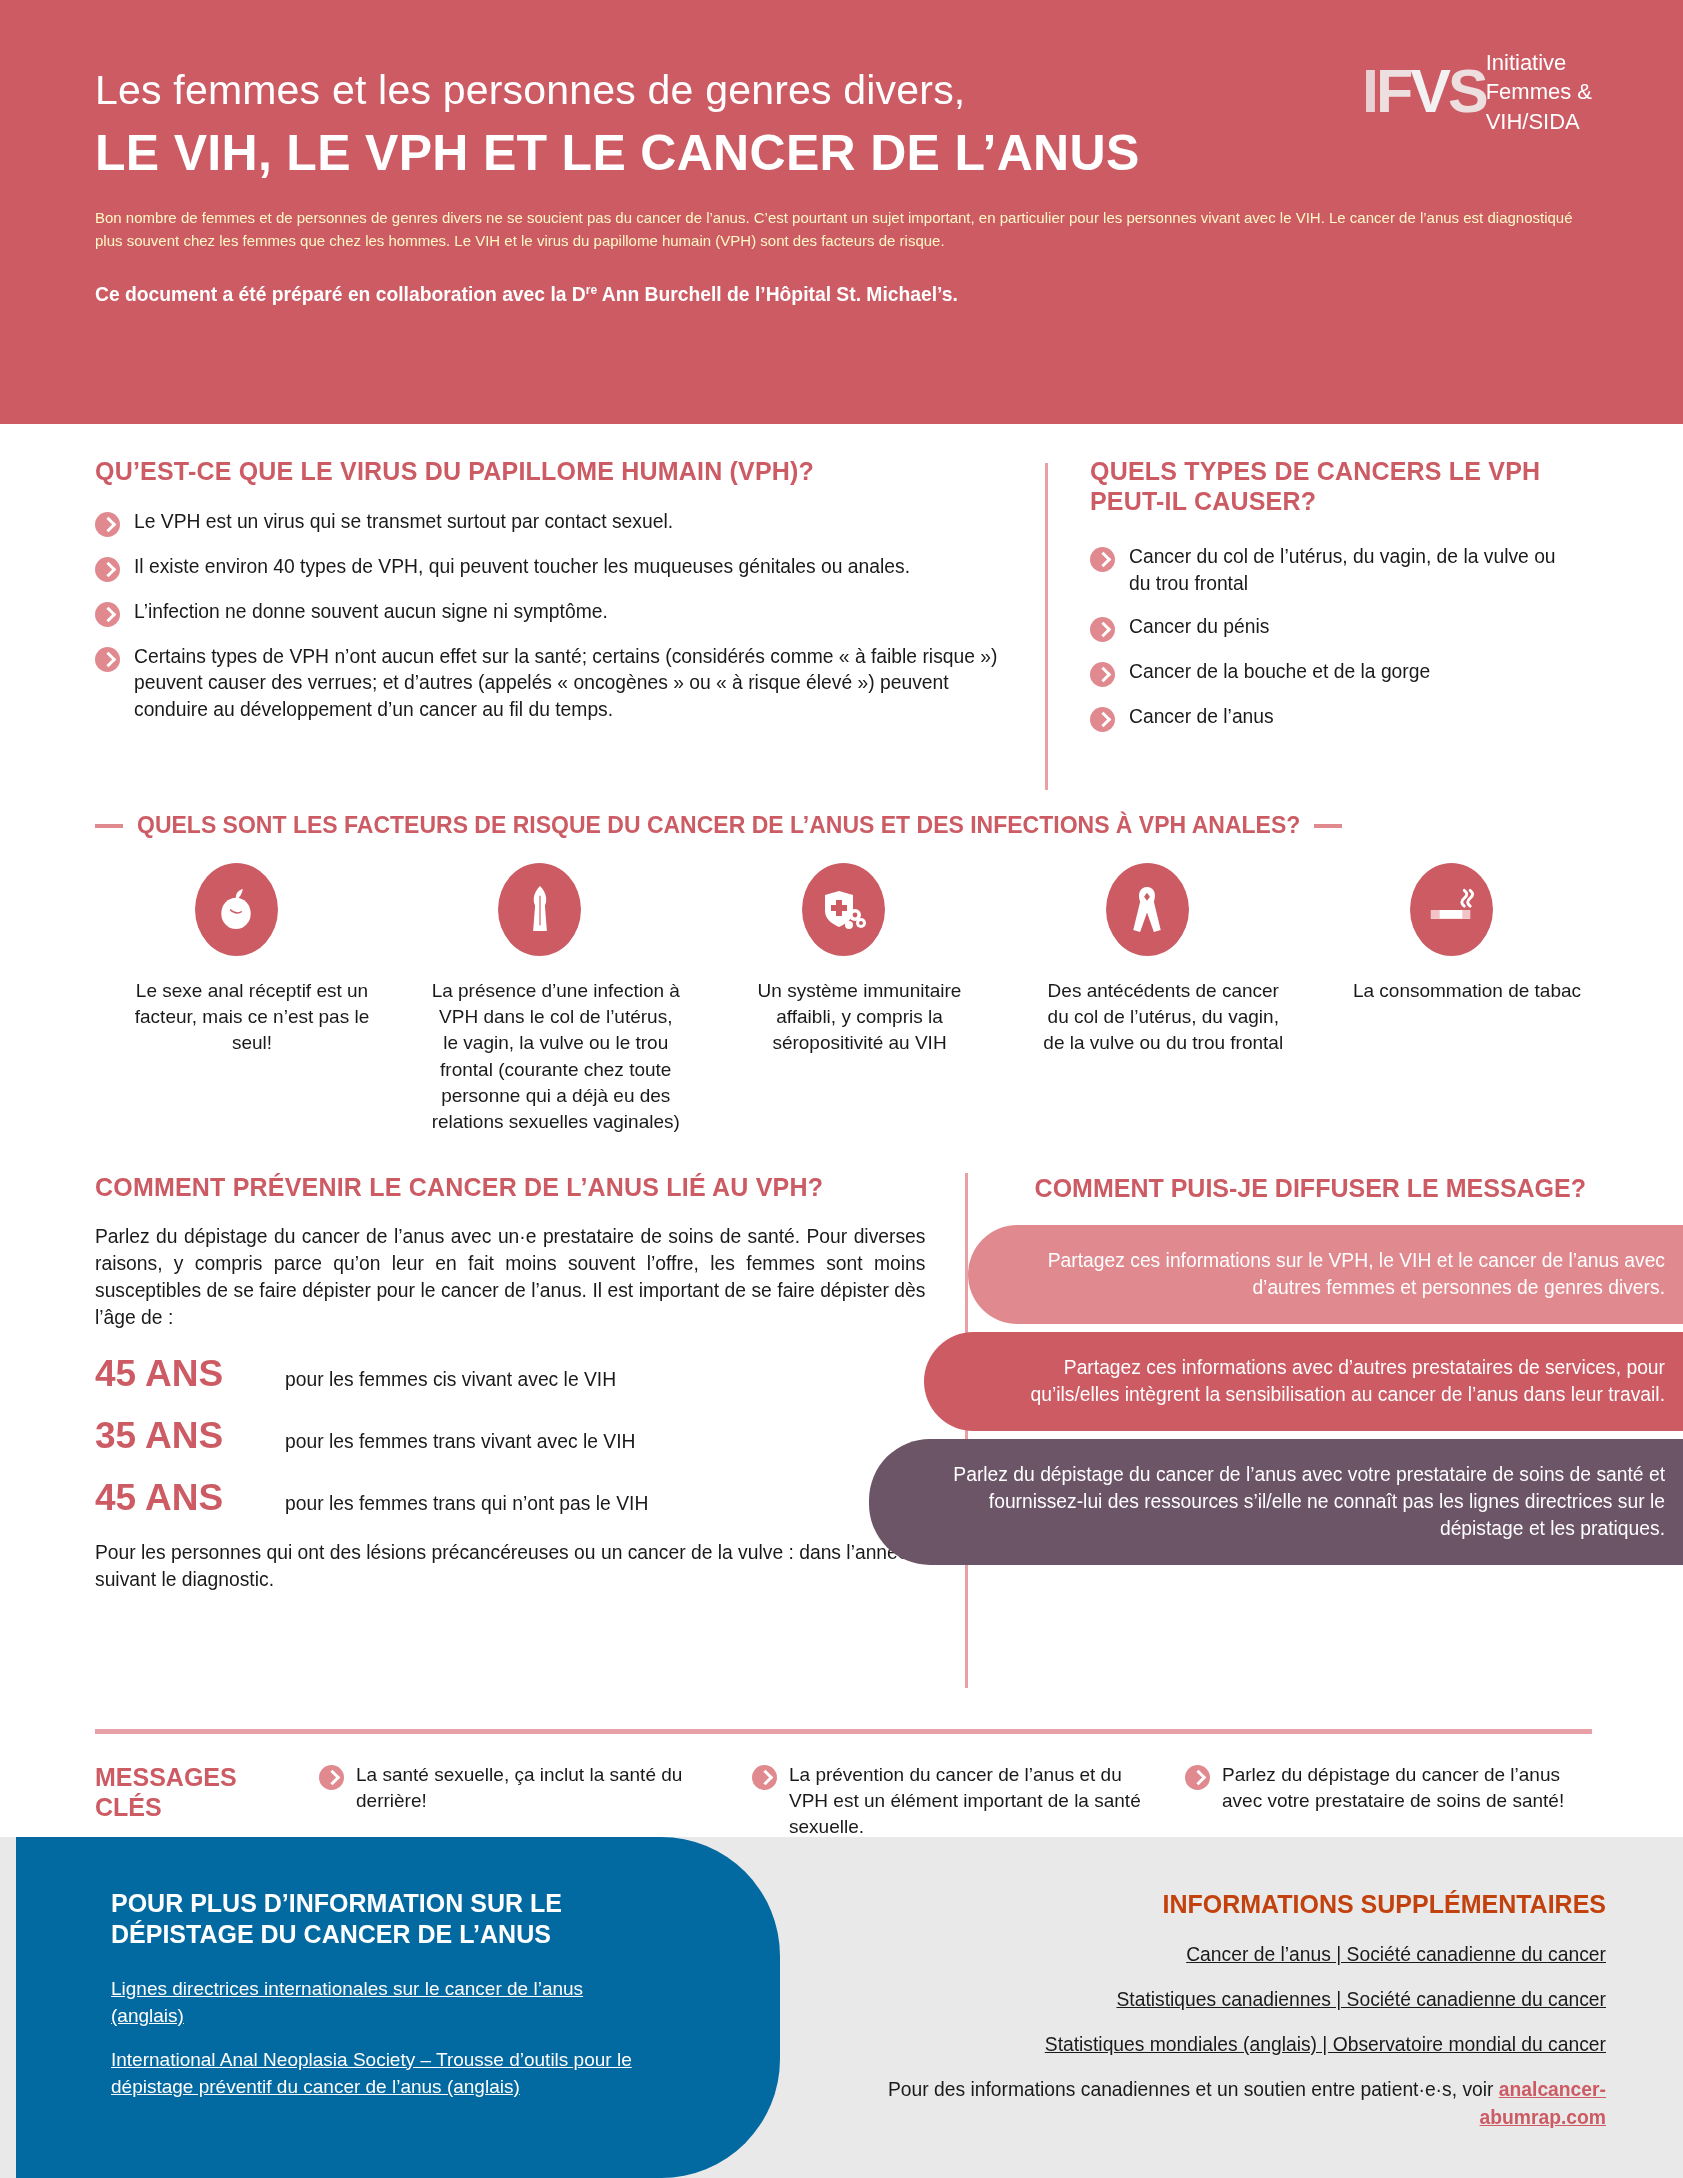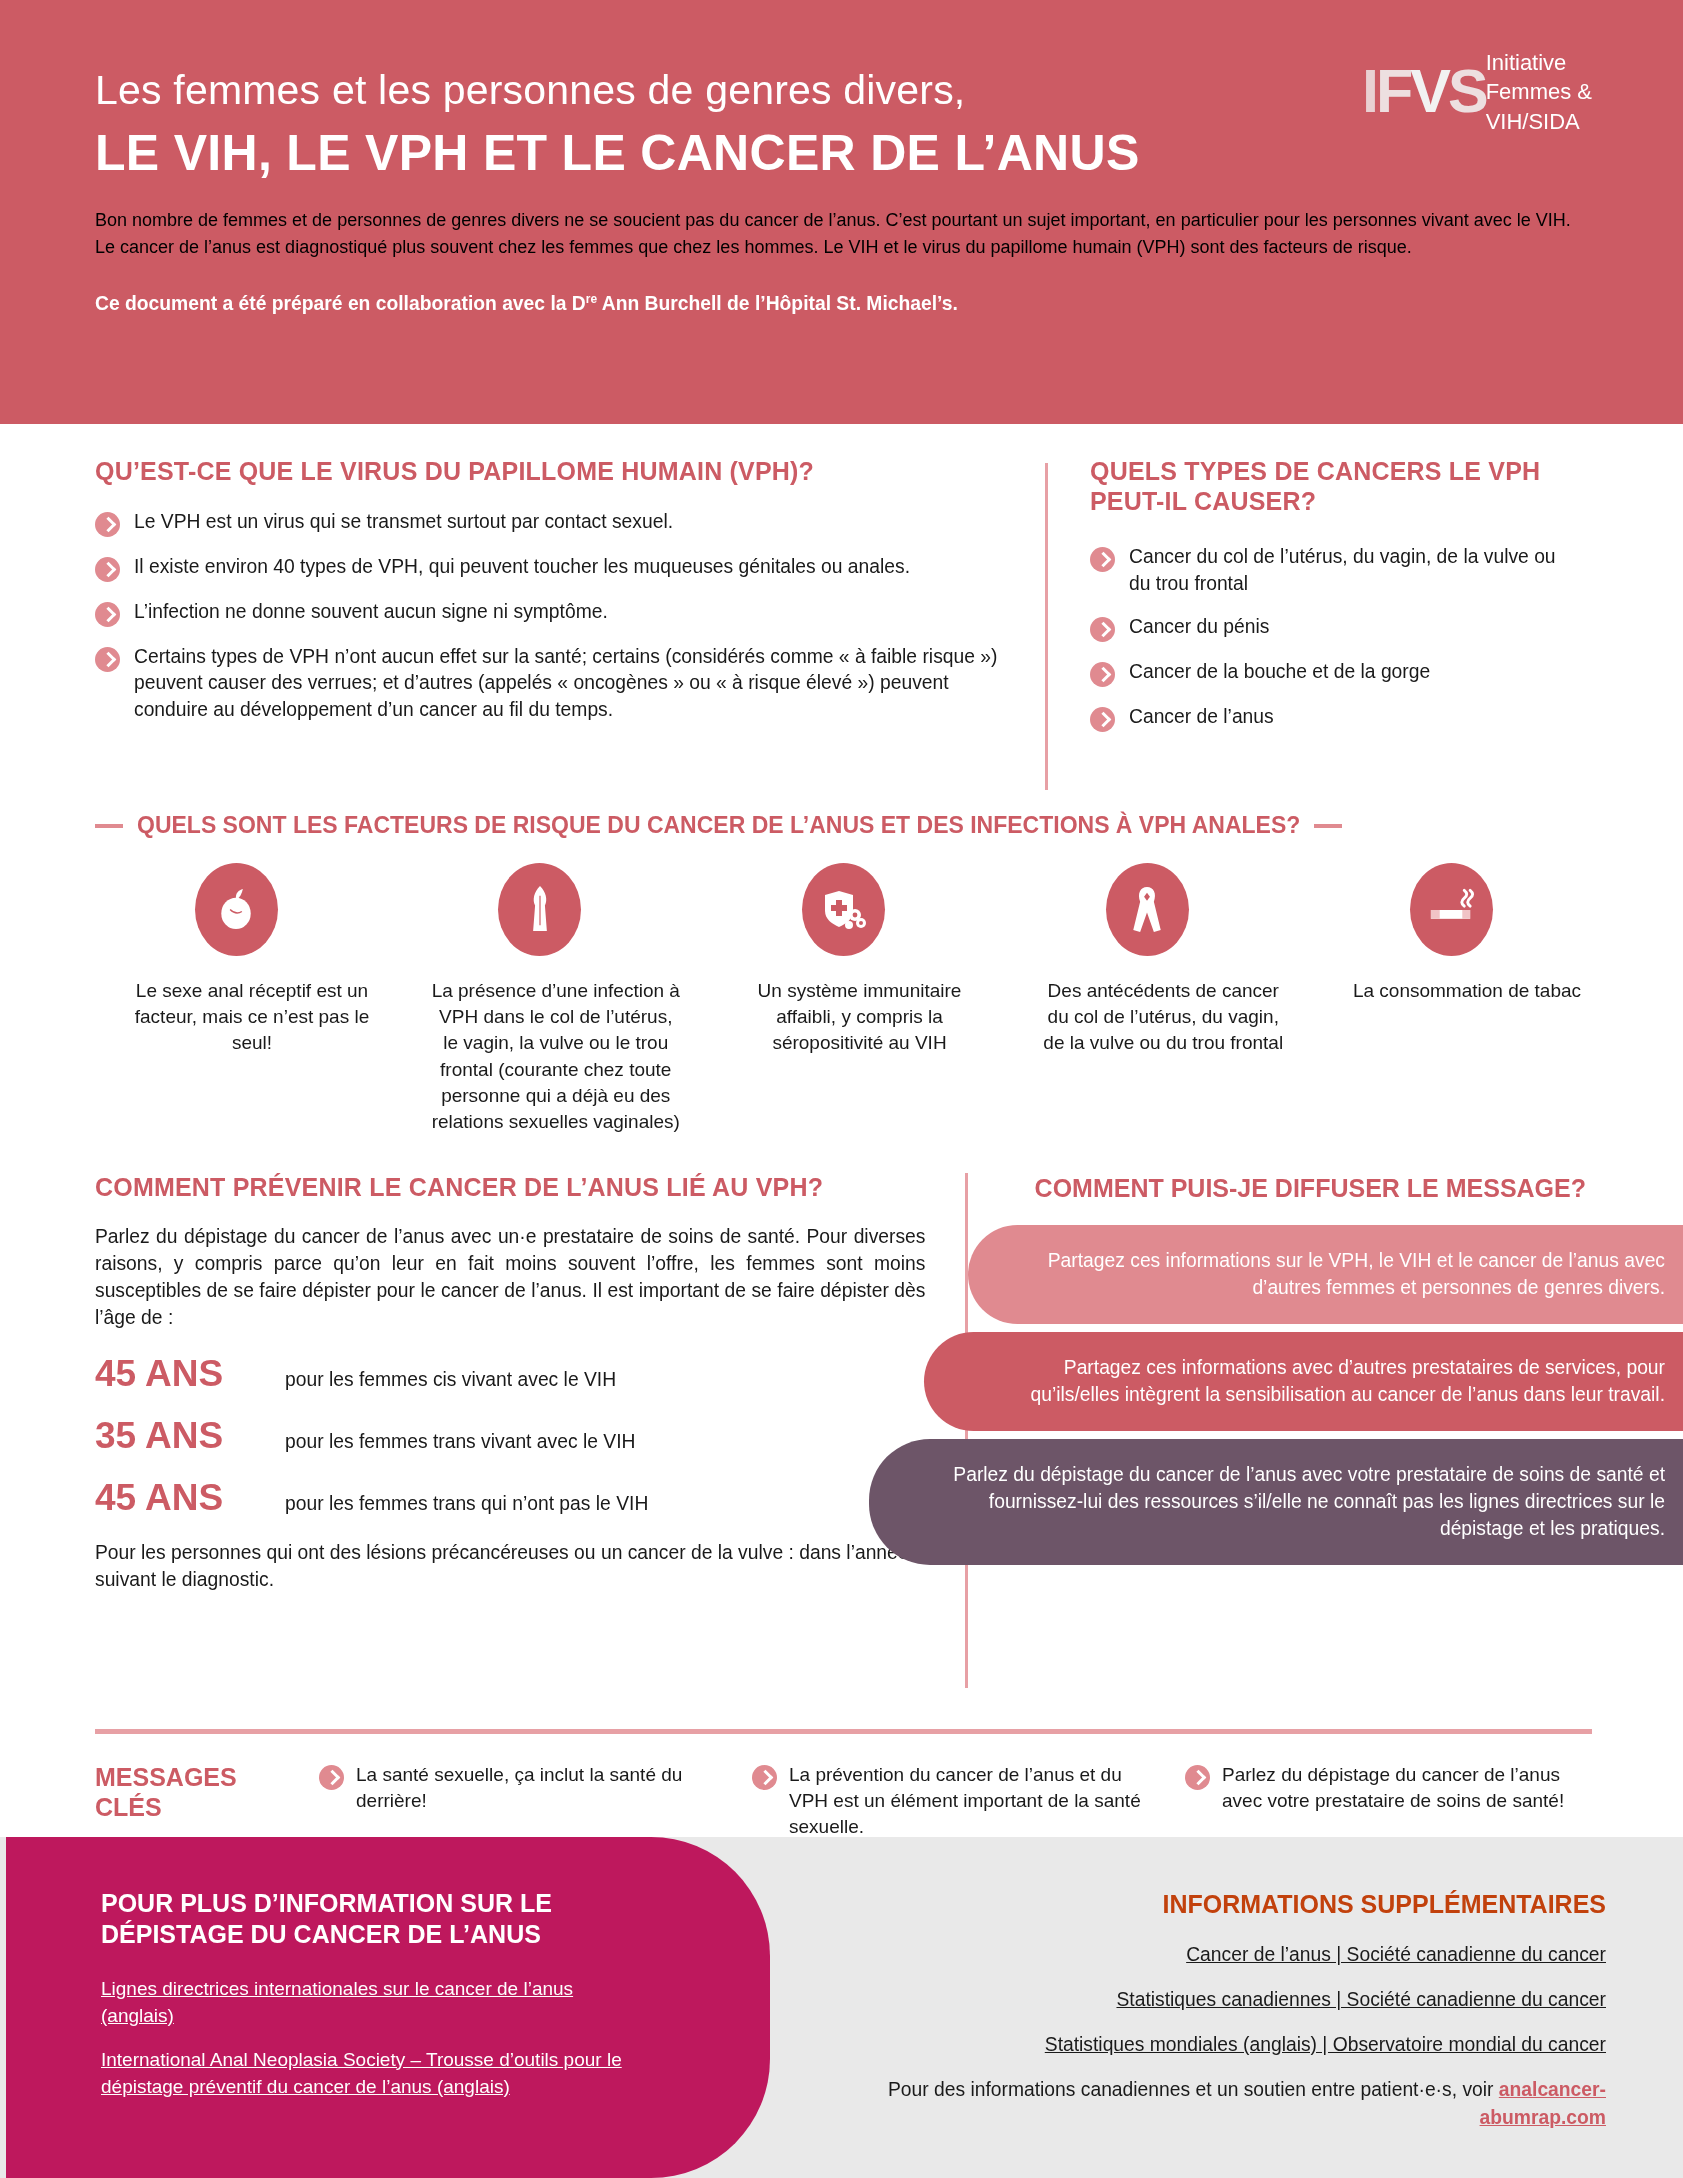--- a/index.html
+++ b/index.html
@@ -32,21 +32,21 @@
   }
   .title-small {
     color:#ffffff; font-size:41px; font-weight:400; line-height:1.1;
     letter-spacing:0.2px; margin-top:26px;
   }
   .title-big {
     color:#ffffff; font-size:50px; font-weight:bold; line-height:1.12;
     letter-spacing:0.3px; margin-top:12px;
   }
   .intro {
-    color:#000000; font-size:18px; line-height:1.52; margin-top:26px;
+    color:#fef9c3; font-size:15px; line-height:1.52; margin-top:26px;
     max-width:1485px;
   }
   .collab {
     color:#ffffff; font-size:19.3px; font-weight:bold; margin-top:30px;
   }
   .collab sup { font-size:12px; vertical-align:super; }
 
   
   .sec-head {
     color:#cc5b64; font-size:25px; font-weight:bold; line-height:1.18;
@@ -119,21 +119,21 @@
   
   .km-rule { position:absolute; left:95px; top:1729px; width:1497px; height:5px; background:#e7a0a5; }
   .km-wrap { position:absolute; left:95px; top:1762px; width:1497px; display:flex; gap:26px; }
   .km-title { color:#cc5b64; font-size:25px; font-weight:bold; line-height:1.2; width:198px; flex:0 0 198px; }
   .km-col { flex:1; display:flex; gap:12px; align-items:flex-start; }
   .km-txt { font-size:19px; line-height:1.38; color:#1a1a1a; }
 
   
   .footer { position:absolute; left:0; top:1837px; width:1683px; height:341px; background:#e9e9e9; }
   .footer-red {
-    position:absolute; left:6px; top:0; width:764px; height:341px; background:#be185d;
+    position:absolute; left:16px; top:0; width:764px; height:341px; background:#0369a1;
     border-top-right-radius:119px; border-bottom-right-radius:119px;
     padding:51px 129px 0 95px;
   }
   .f-head { color:#fff; font-size:25px; font-weight:bold; line-height:1.25; margin-bottom:24px; }
   .f-link { color:#ffffff; font-size:19px; line-height:1.45; text-decoration:underline; display:block; margin-bottom:16px; }
   .footer-grey { position:absolute; right:77px; top:53px; width:723px; text-align:right; }
   .fg-head { color:#c2410c; font-size:25px; font-weight:bold; margin-bottom:22px; }
   .fg-link { color:#1a1a1a; font-size:19.3px; line-height:1.5; text-decoration:underline; display:block; margin-bottom:16px; }
   .fg-note { color:#1a1a1a; font-size:19.3px; line-height:1.45; margin-top:8px; }
   .fg-note a { color:#cc5b64; font-weight:bold; text-decoration:underline; }

